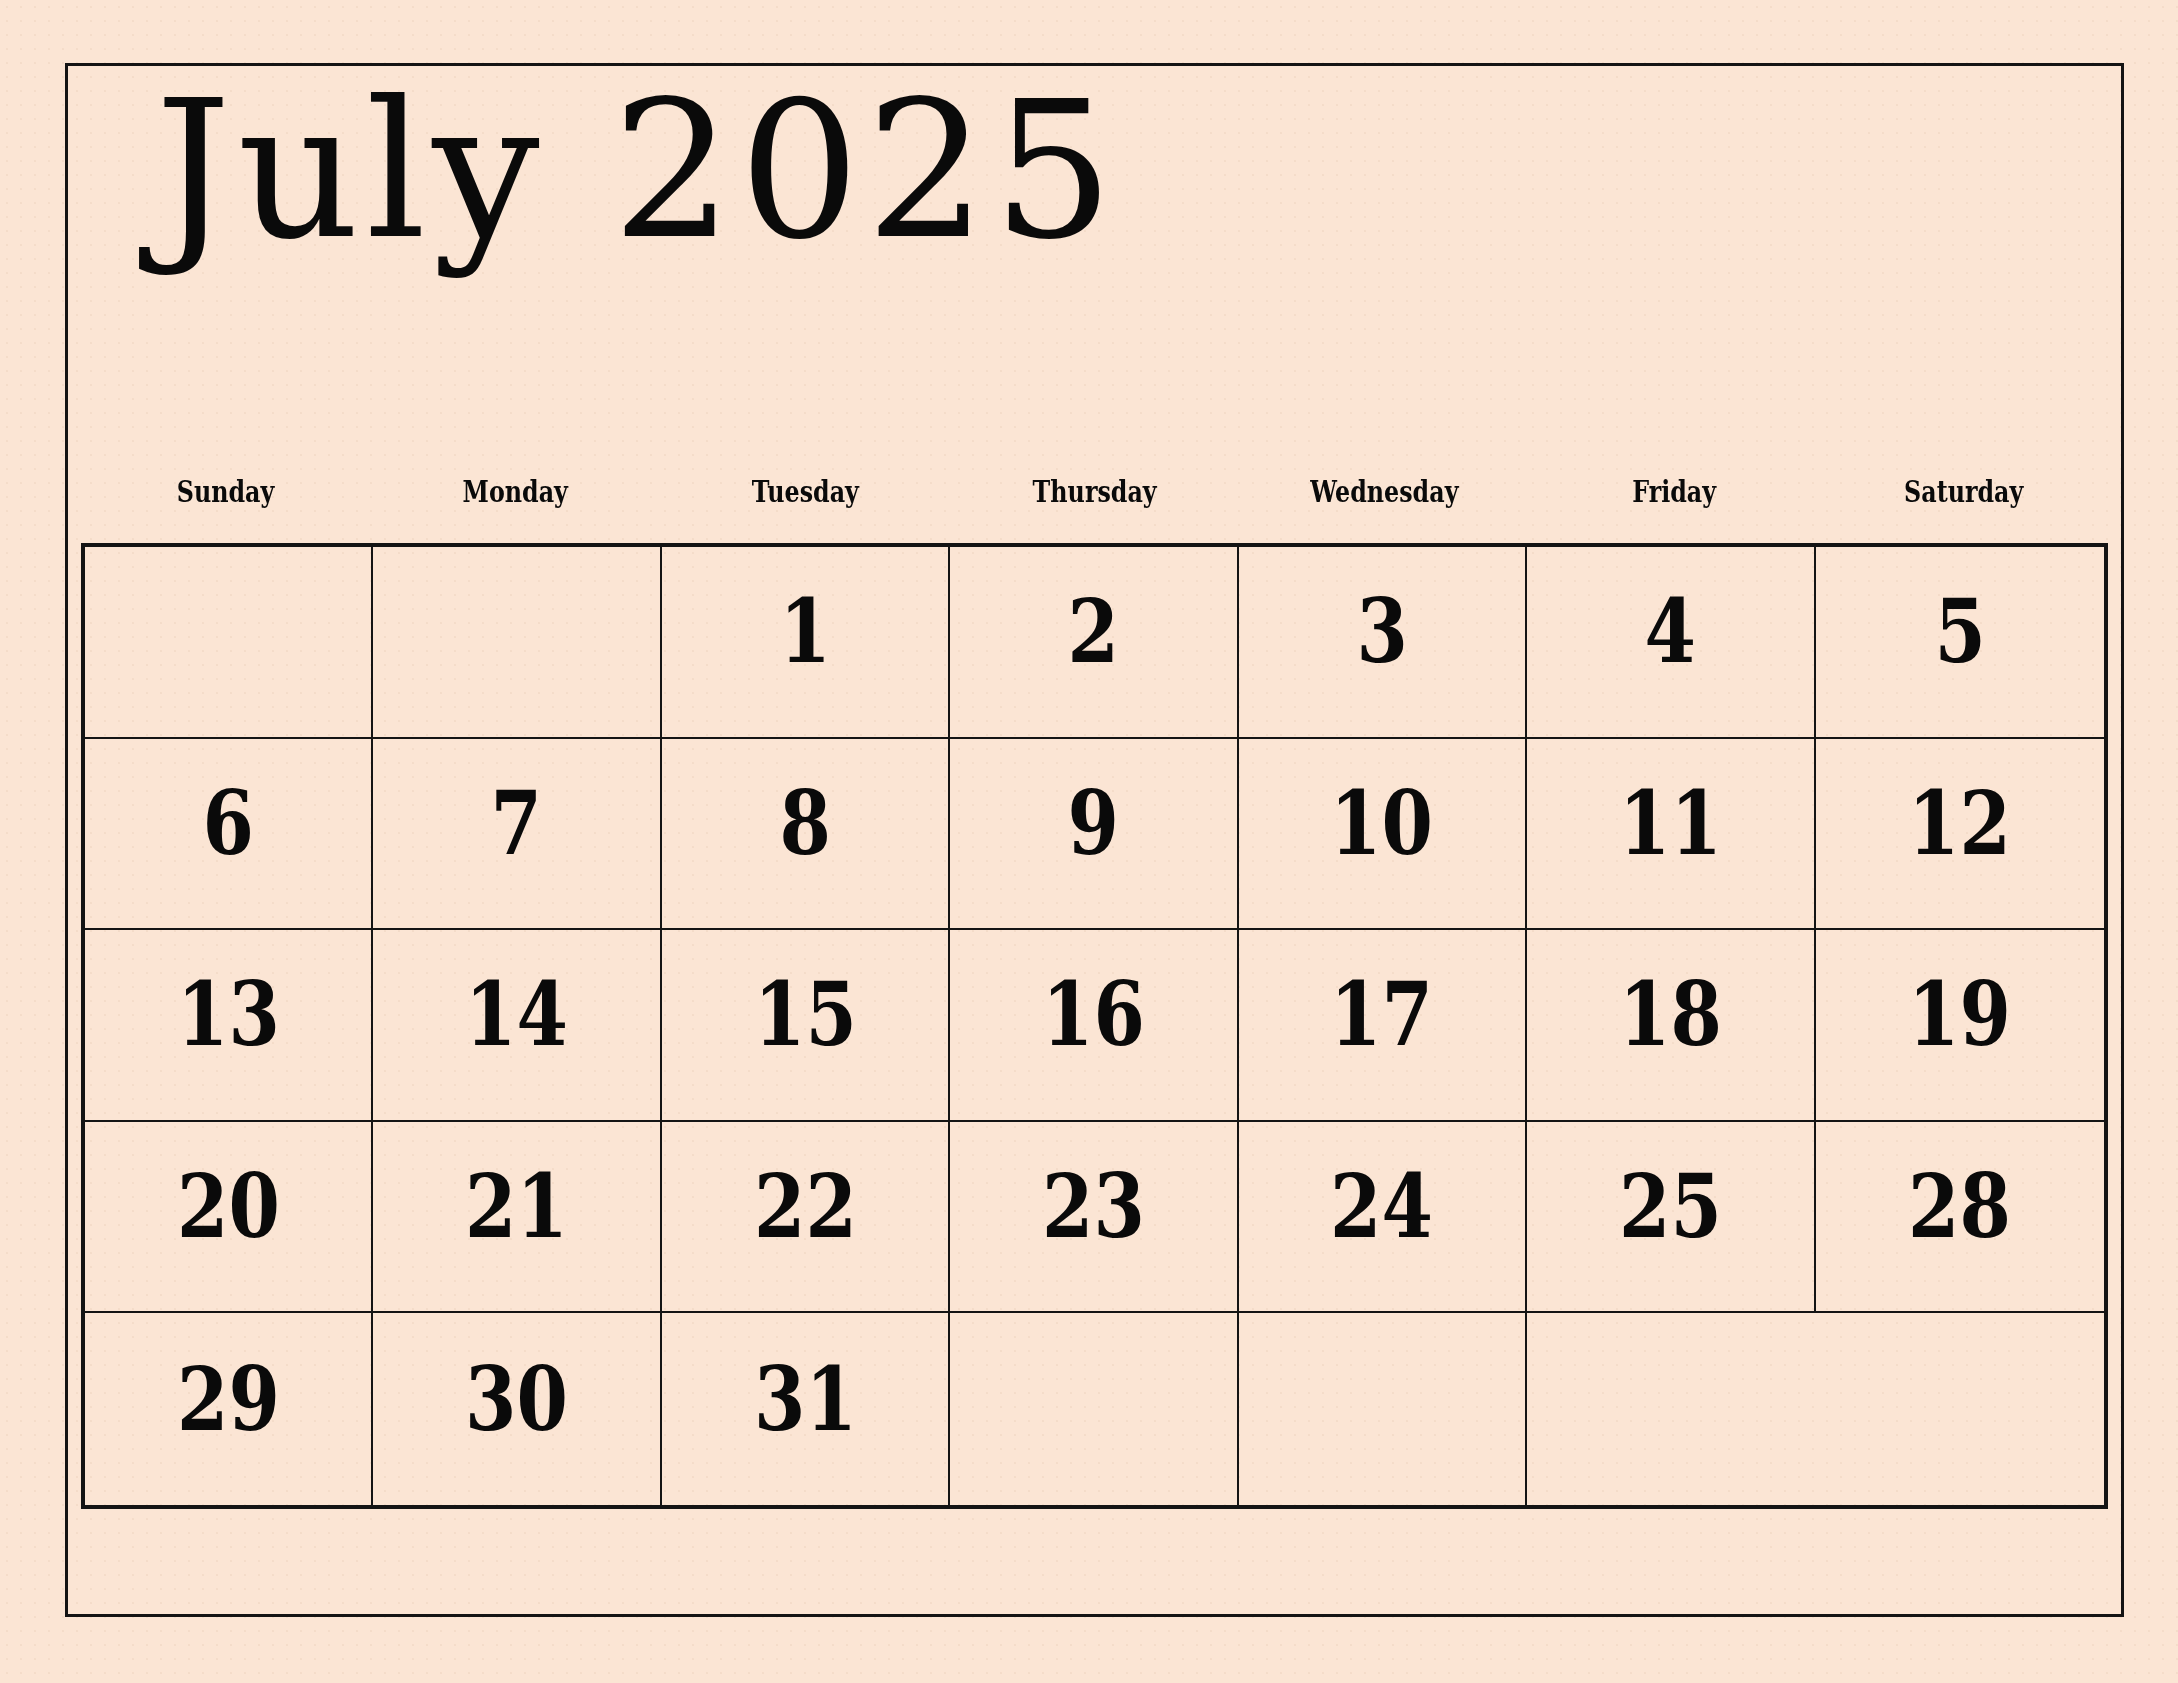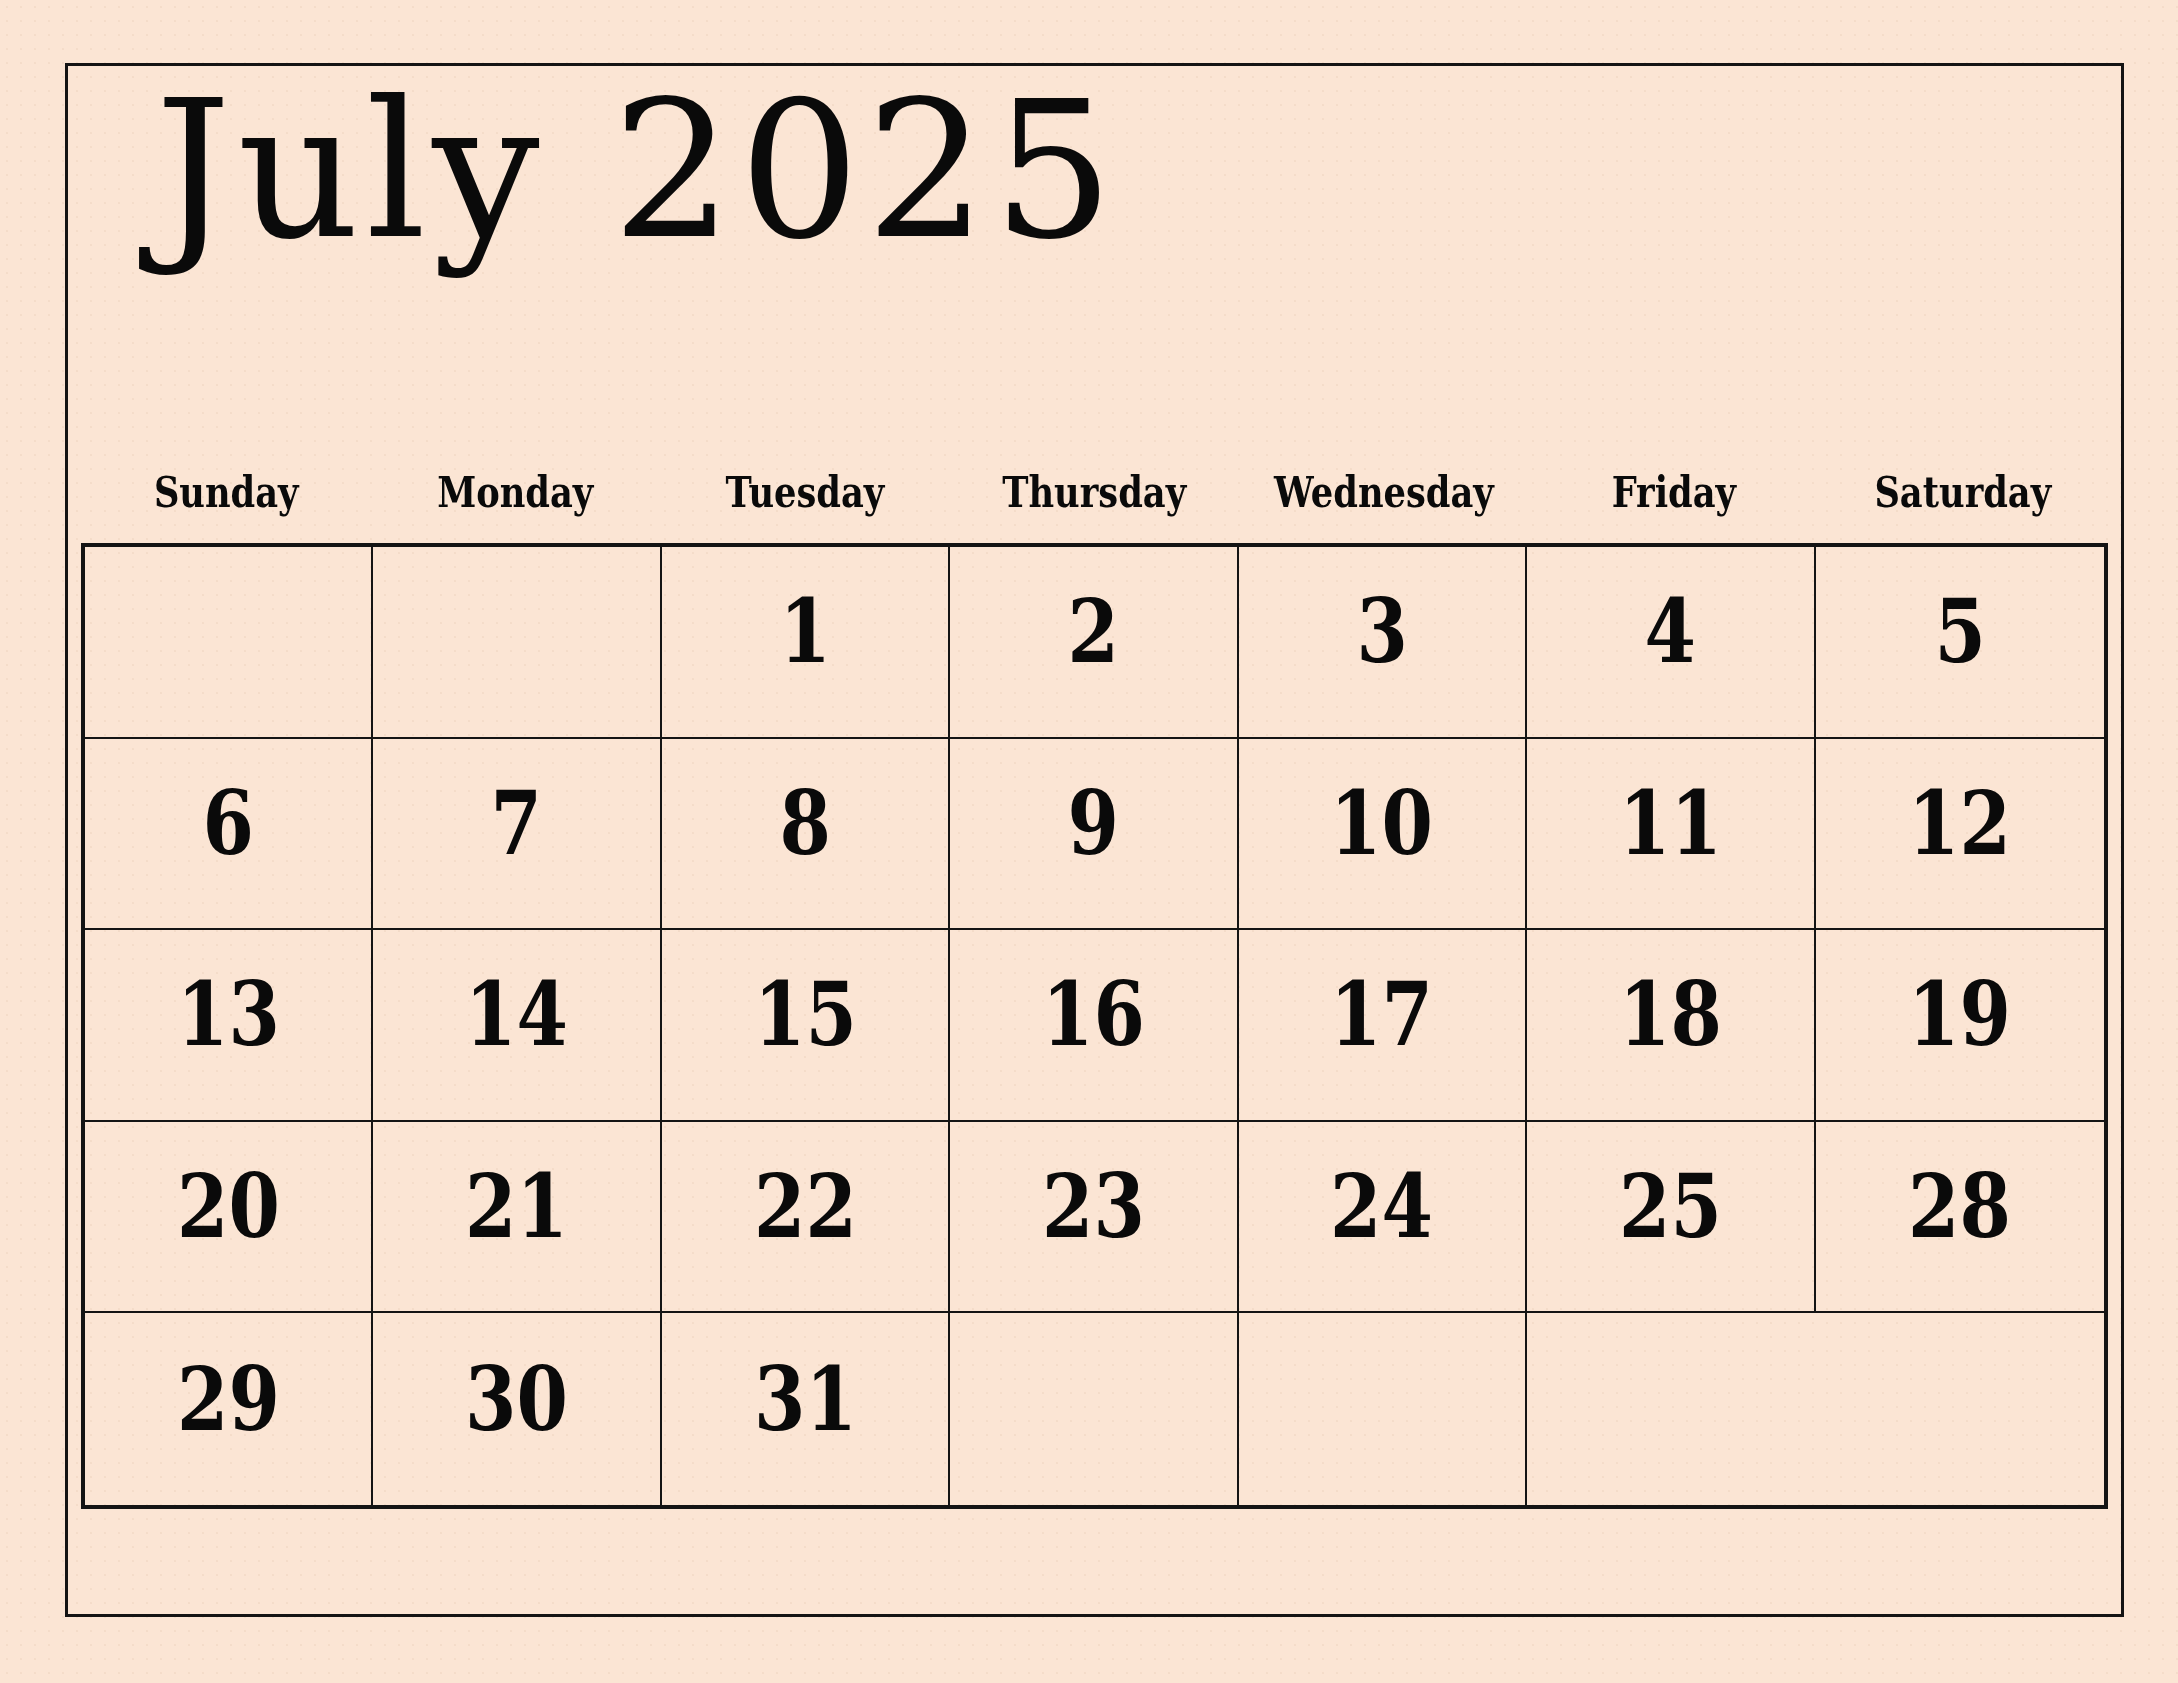--- a/index.html
+++ b/index.html
@@ -43,21 +43,21 @@
   .weekday-row{
     position:absolute;
     left:81px;top:457px;
     width:2027px;height:69px;
     display:flex;
   }
   .weekday{
     flex:1 1 0;
     display:flex;align-items:center;justify-content:center;
     font-weight:bold;
-    font-size:43px;
+    font-size:29px;
   }
   .weekday > span{
     display:inline-block;
     transform:scaleX(0.82);
     letter-spacing:0px;
     white-space:nowrap;
   }
   .grid{
     position:absolute;
     left:81px;top:543px;

